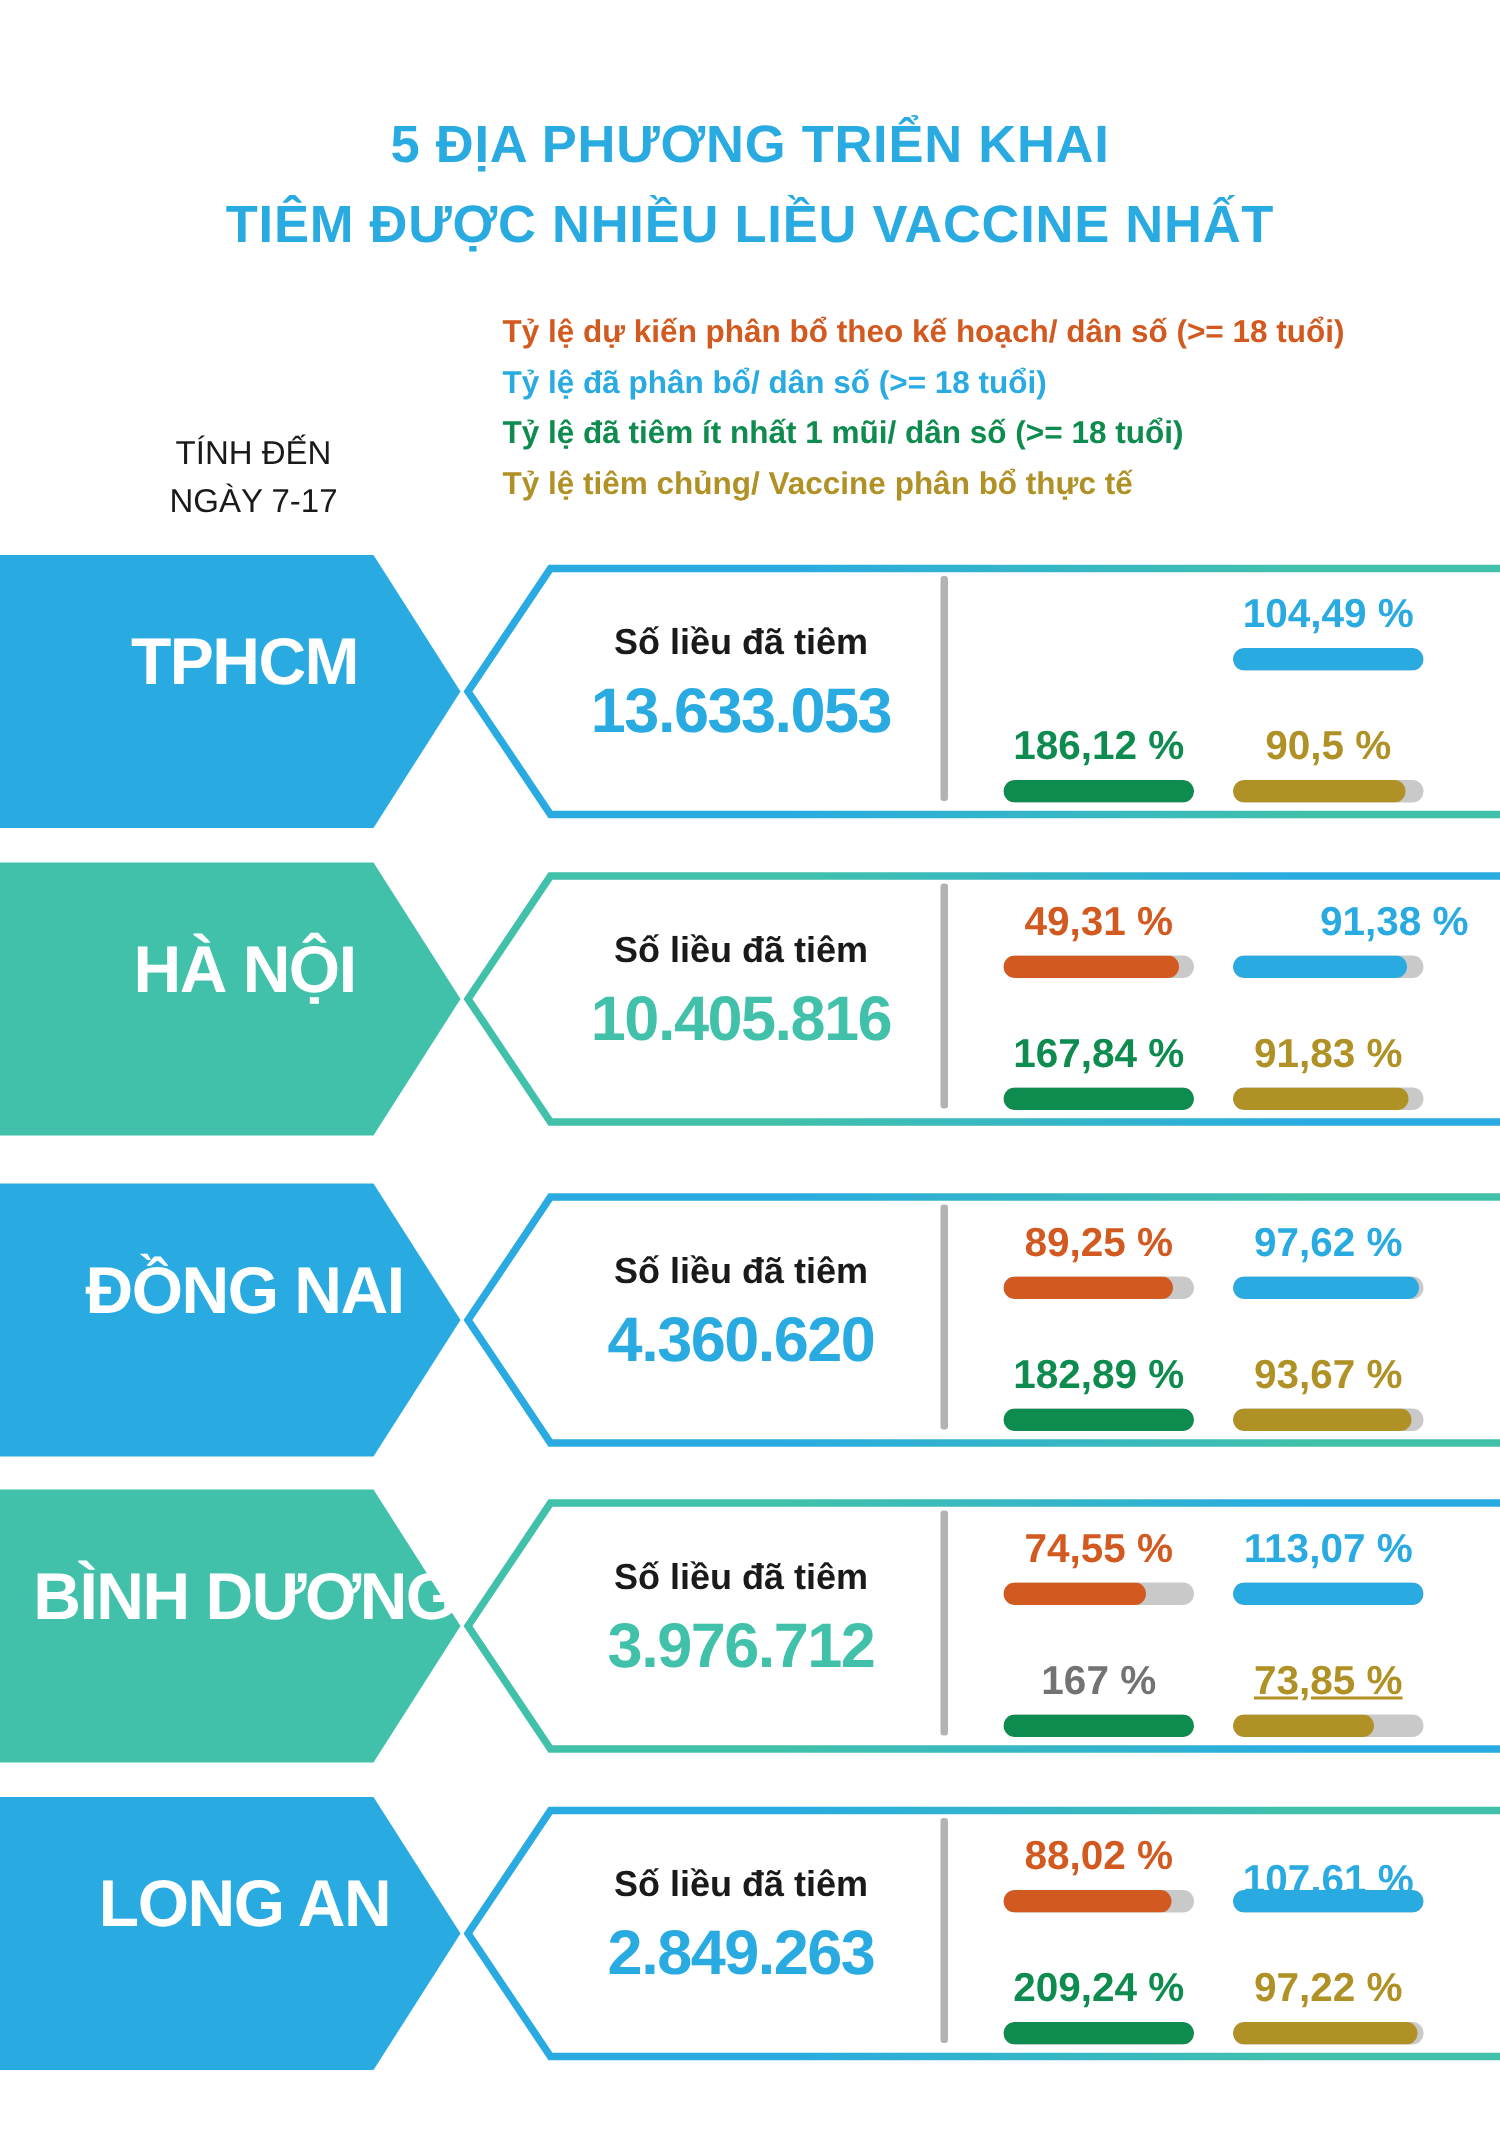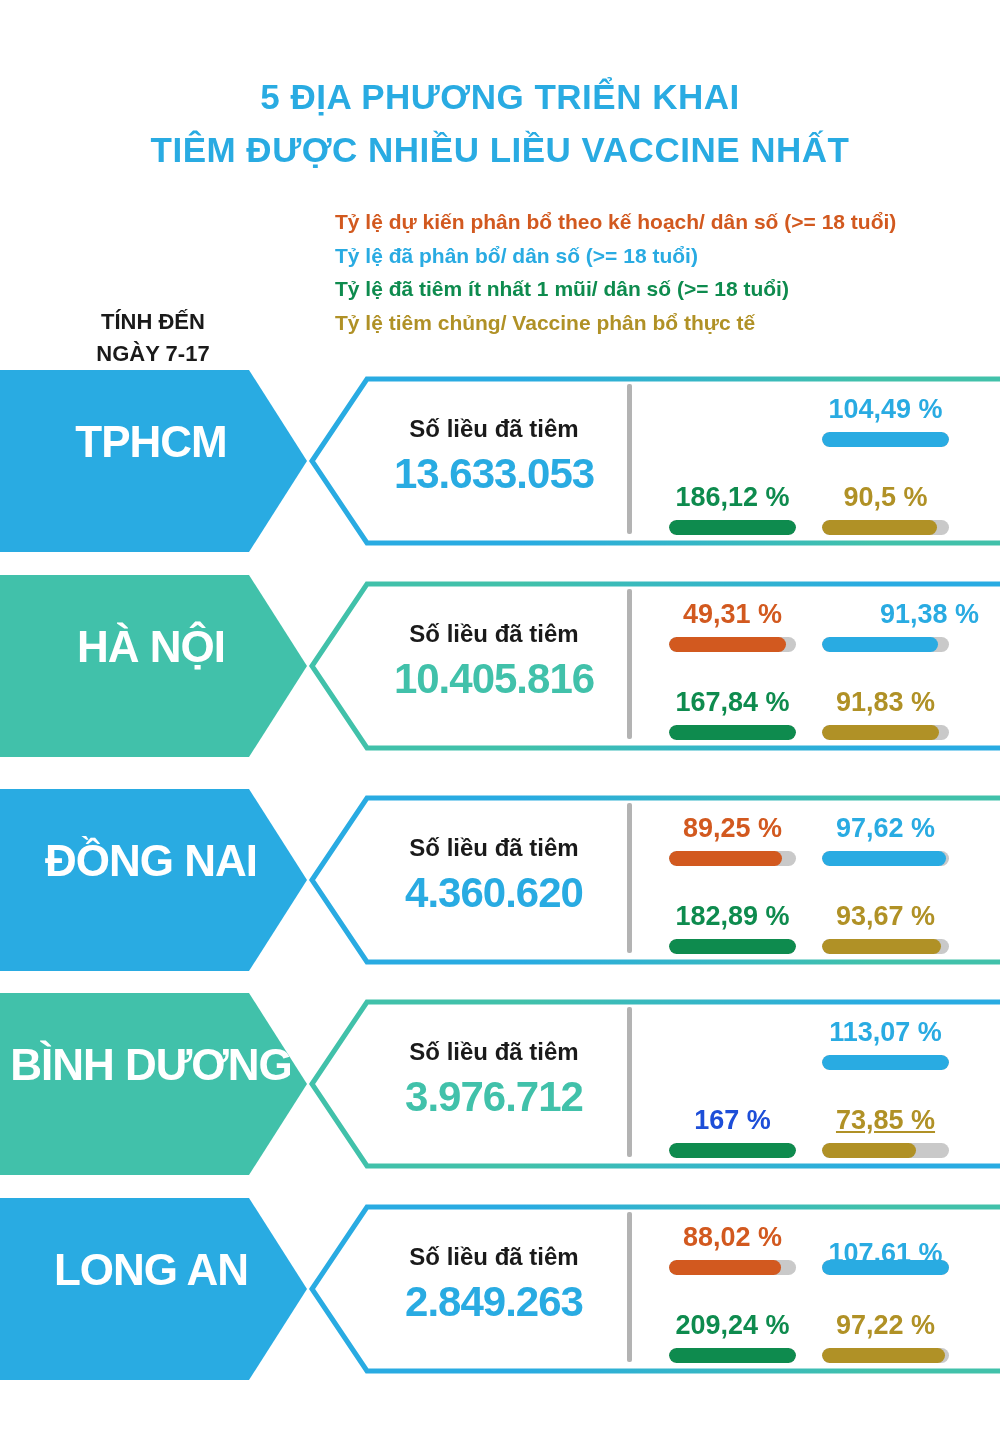--- a/index.html
+++ b/index.html
@@ -9,44 +9,44 @@
     font-family:"Liberation Sans","DejaVu Sans",sans-serif;
   }
   
   .title {
     position:absolute; top:70px; left:0; width:1000px;
     text-align:center; font-weight:700; font-size:35px; line-height:53px;
     letter-spacing:0.5px;
   }
   .title div { white-space:nowrap; }
   .as-of {
-    position:absolute; left:48px; top:286px; width:210px;
-    text-align:center; font-weight:700; font-size:22px; line-height:32px;
+    position:absolute; left:64px; top:286px; width:210px;
+    text-align:center; font-weight:400; font-size:22px; line-height:32px;
     color:#1a1a1a;
-    margin-top:20px;
   }
   .legend {
     position:absolute; left:335px; top:205px;
     font-weight:700; font-size:21px; line-height:33.5px;
   }
   .legend-item { white-space:nowrap; }
   
   .rows { position:absolute; inset:0; }
   .row { position:absolute; left:0; width:1000px; height:186px; }
   .row:nth-of-type(1){ top:368px; }
   .row:nth-of-type(2){ top:573px; }
   .row:nth-of-type(3){ top:787px; }
   .row:nth-of-type(4){ top:991px; }
   .row:nth-of-type(5){ top:1196px; }
   .row-bg { position:absolute; inset:0; width:1000px; height:186px; }
   .banner-label {
     position:absolute; left:0; top:2px; width:302px; height:144px;
     display:flex; align-items:center; justify-content:center;
     color:#ffffff; font-weight:700; font-size:44px; letter-spacing:-1px;
     white-space:nowrap;
+    padding-left:12px;
   }
   .doses {
     position:absolute; left:368px; top:0; width:252px; height:186px;
     display:flex; flex-direction:column; align-items:center; justify-content:center;
     margin-top:-4px; text-align:center;
   }
   .doses-label { font-weight:700; font-size:24px; color:#1a1a1a; line-height:30px; }
   .doses-value { font-weight:700; font-size:42px; line-height:52px; margin-top:4px; letter-spacing:-1px; white-space:nowrap; }
   .divider {
     position:absolute; left:627px; top:16px; width:5px; height:150px;
@@ -213,28 +213,34 @@
     <svg class="row-bg" viewBox="0 0 1000 186" preserveAspectRatio="none" aria-hidden="true">
       <path class="banner-shape" d="M0 2 H249 L307 93 L249 184 H0 Z" fill="#41c1aa"></path>
       <path class="card-outline" d="M312 93 L367 11 H1012 V175 H367 Z" fill="#ffffff" stroke-width="5" stroke-linejoin="miter" stroke="url(#grad-teal)"></path>
     </svg>
     <div class="banner-label">BÌNH DƯƠNG</div>
     <div class="doses">
       <div class="doses-label">Số liều đã tiêm</div>
       <div class="doses-value" style="color: rgb(65, 193, 170);">3.976.712</div>
     </div>
     <div class="divider"></div>
+    <div class="stat s1">
+      <div class="stat-label" style="color: rgb(210, 89, 31);">74,55 %</div>
+      <div class="bar" style="background: rgb(201, 201, 201);">
+            <div class="bar-fill" style="width: 74.55%; background: rgb(210, 89, 31);"></div>
+          </div>
+    </div>
     <div class="stat s2">
       <div class="stat-label" style="color: rgb(41, 171, 226);">113,07 %</div>
       <div class="bar" style="background: rgb(201, 201, 201);">
             <div class="bar-fill" style="width: 100%; background: rgb(41, 171, 226);"></div>
           </div>
     </div>
     <div class="stat s3">
-      <div class="stat-label" style="color: #1d4ed8;">167 %</div>
+      <div class="stat-label" style="color: #737373;">167 %</div>
       <div class="bar" style="background: rgb(201, 201, 201);">
             <div class="bar-fill" style="width: 100%; background: rgb(14, 139, 78);"></div>
           </div>
     </div>
     <div class="stat s4">
       <div class="stat-label" style="color: rgb(176, 145, 38); text-decoration: underline;">73,85 %</div>
       <div class="bar" style="background: rgb(201, 201, 201);">
             <div class="bar-fill" style="width: 73.85%; background: rgb(176, 145, 38);"></div>
           </div>
     </div>

